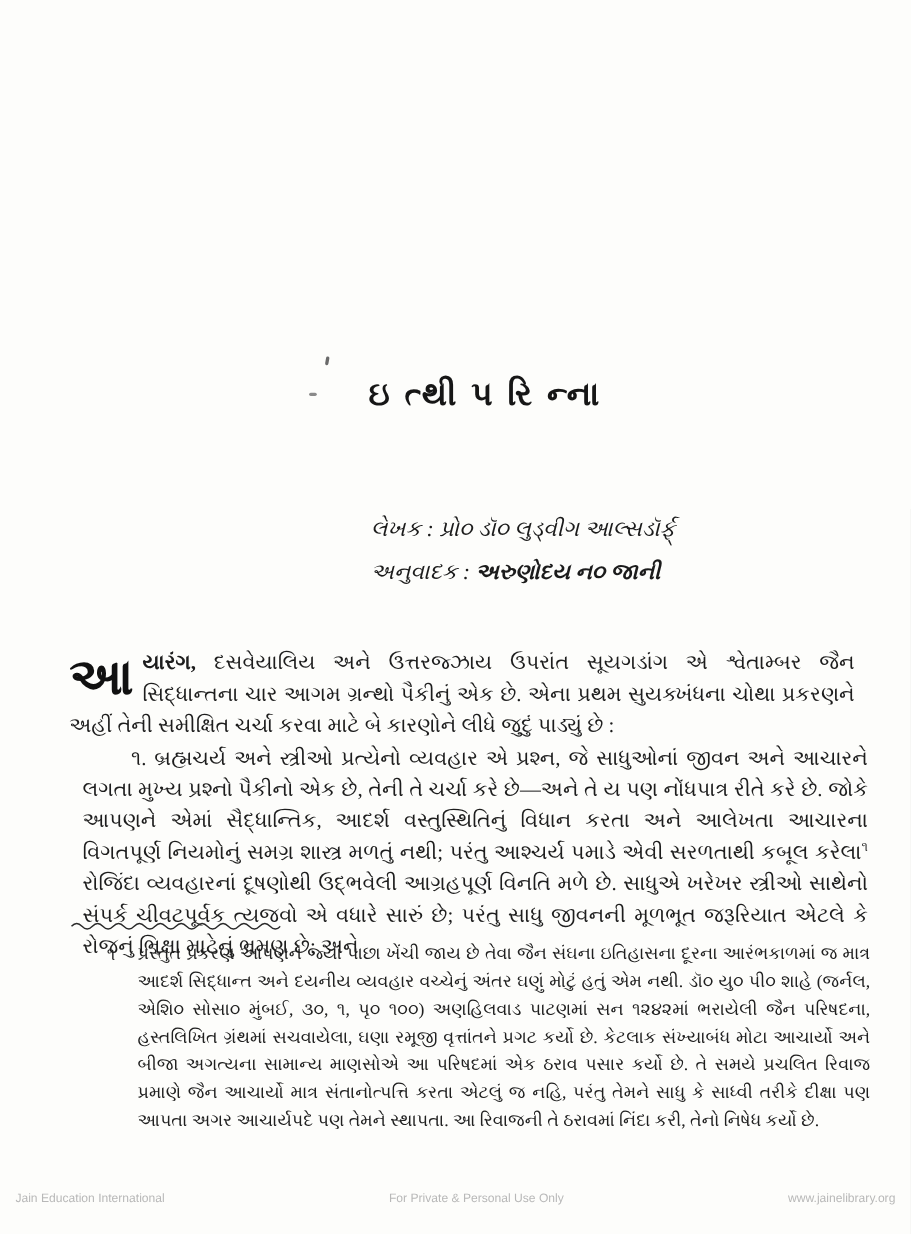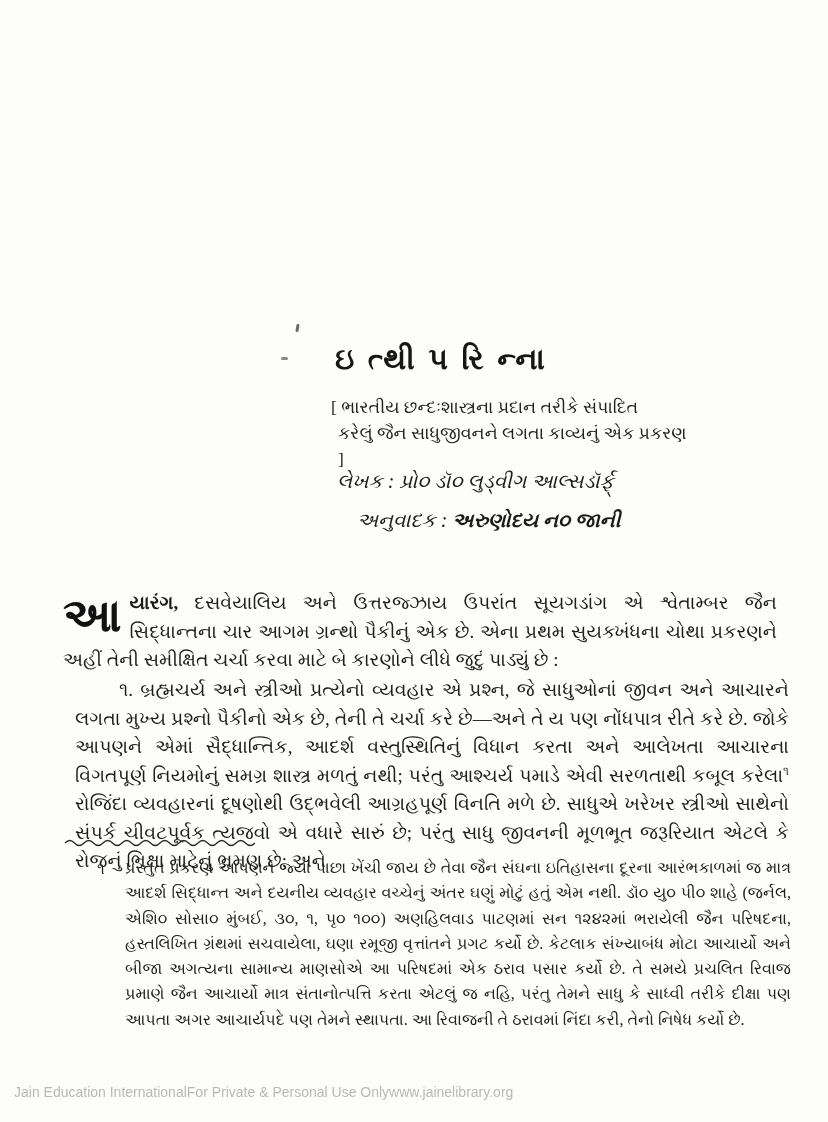--- a/index.html
+++ b/index.html
@@ -27,21 +27,21 @@
   }
   .subtitle .l2{padding-left:7px;}
   .byline{
     left:337px;
     font-size:20px;
     color:#1b1b1b;
     white-space:nowrap;
     font-style:italic;
   }
   .byline.author{top:470px;}
-  .byline.translator{top:509px;margin-left:20px;}
+  .byline.translator{top:509px;}
   .byline .name-bold{font-weight:bold;}
   .para{
     left:63px;width:714px;
     font-size:19px;line-height:28.5px;
     text-align:justify;
     color:#1d1d1d;
   }
   .para1{top:589px;}
   .para2{top:676px;text-indent:44px;margin-left:12px;}
   .dropcap{
@@ -61,43 +61,39 @@
     font-size:16px;line-height:25.3px;
     text-align:justify;
     color:#202020;
   }
   .fn-marker{
     position:absolute;left:2px;top:1px;
     font-size:16px;
   }
   .footer{
     left:0;right:0;top:1084px;
-    display:flex;
+    display:flex;justify-content:space-between;
     padding:0 14px;
     font-family:"Liberation Sans","DejaVu Sans",sans-serif;
-    font-size:14px;
+    font-size:11px;
     color:#b8b8b8;
   }
   .speck1{left:296px;top:324px;width:3px;height:8px;background:#6a6a6a;border-radius:2px;transform:rotate(10deg);}
   .speck2{left:281px;top:357px;width:7px;height:3px;background:#8a8a8a;border-radius:2px;}
 </style>
 </head>
 <body>
 
 <div class="page">
 
   <div class="abs speck1"></div>
   <div class="abs speck2"></div>
 
   <div class="abs title">ઇ ત્થી પ રિ ન્ના</div>
 
-  <div class="abs subtitle">
-    <div class="l1">[ ભારતીય છન્દઃશાસ્ત્રના પ્રદાન તરીકે સંપાદિત</div>
-    <div class="l2">કરેલું જૈન સાધુજીવનને લગતા કાવ્યનું એક પ્રકરણ ]</div>
-  </div>
 
   <div class="abs byline author"><span>લેખક : </span><span>પ્રો૦ ડૉ૦ લુડ્વીગ આલ્સડૉર્ફ્</span></div>
 
   <div class="abs byline translator"><span>અનુવાદક : </span><span class="name-bold">અરુણોદય ન૦ જાની</span></div>
 
   <div class="abs para para1"><span class="dropcap">આ</span><span class="lead-bold">યારંગ,</span><span> દસવેયાલિય અને ઉત્તરજ્ઝાય ઉપરાંત સૂયગડાંગ એ શ્વેતામ્બર જૈન સિદ્ધાન્તના ચાર આગમ ગ્રન્થો પૈકીનું એક છે. એના પ્રથમ સુયક્ખંધના ચોથા પ્રકરણને અહીં તેની સમીક્ષિત ચર્ચા કરવા માટે બે કારણોને લીધે જુદું પાડ્યું છે :</span></div>
 
   <div class="abs para para2"><span>૧. બ્રહ્મચર્ય અને સ્ત્રીઓ પ્રત્યેનો વ્યવહાર એ પ્રશ્ન, જે સાધુઓનાં જીવન અને આચારને લગતા મુખ્ય પ્રશ્નો પૈકીનો એક છે, તેની તે ચર્ચા કરે છે—અને તે ય પણ નોંધપાત્ર રીતે કરે છે. જોકે આપણને એમાં સૈદ્ધાન્તિક, આદર્શ વસ્તુસ્થિતિનું વિધાન કરતા અને આલેખતા આચારના વિગતપૂર્ણ નિયમોનું સમગ્ર શાસ્ત્ર મળતું નથી; પરંતુ આશ્ચર્ય પમાડે એવી સરળતાથી કબૂલ કરેલા</span><sup class="fnref">૧</sup><span> રોજિંદા વ્યવહારનાં દૂષણોથી ઉદ્ભવેલી આગ્રહપૂર્ણ વિનતિ મળે છે. સાધુએ ખરેખર સ્ત્રીઓ સાથેનો સંપર્ક ચીવટપૂર્વક ત્યજવો એ વધારે સારું છે; પરંતુ સાધુ જીવનની મૂળભૂત જરૂરિયાત એટલે કે રોજનું ભિક્ષા માટેનું ભ્રમણ છે; અને</span></div>
 
   <div class="abs fn-sep">

